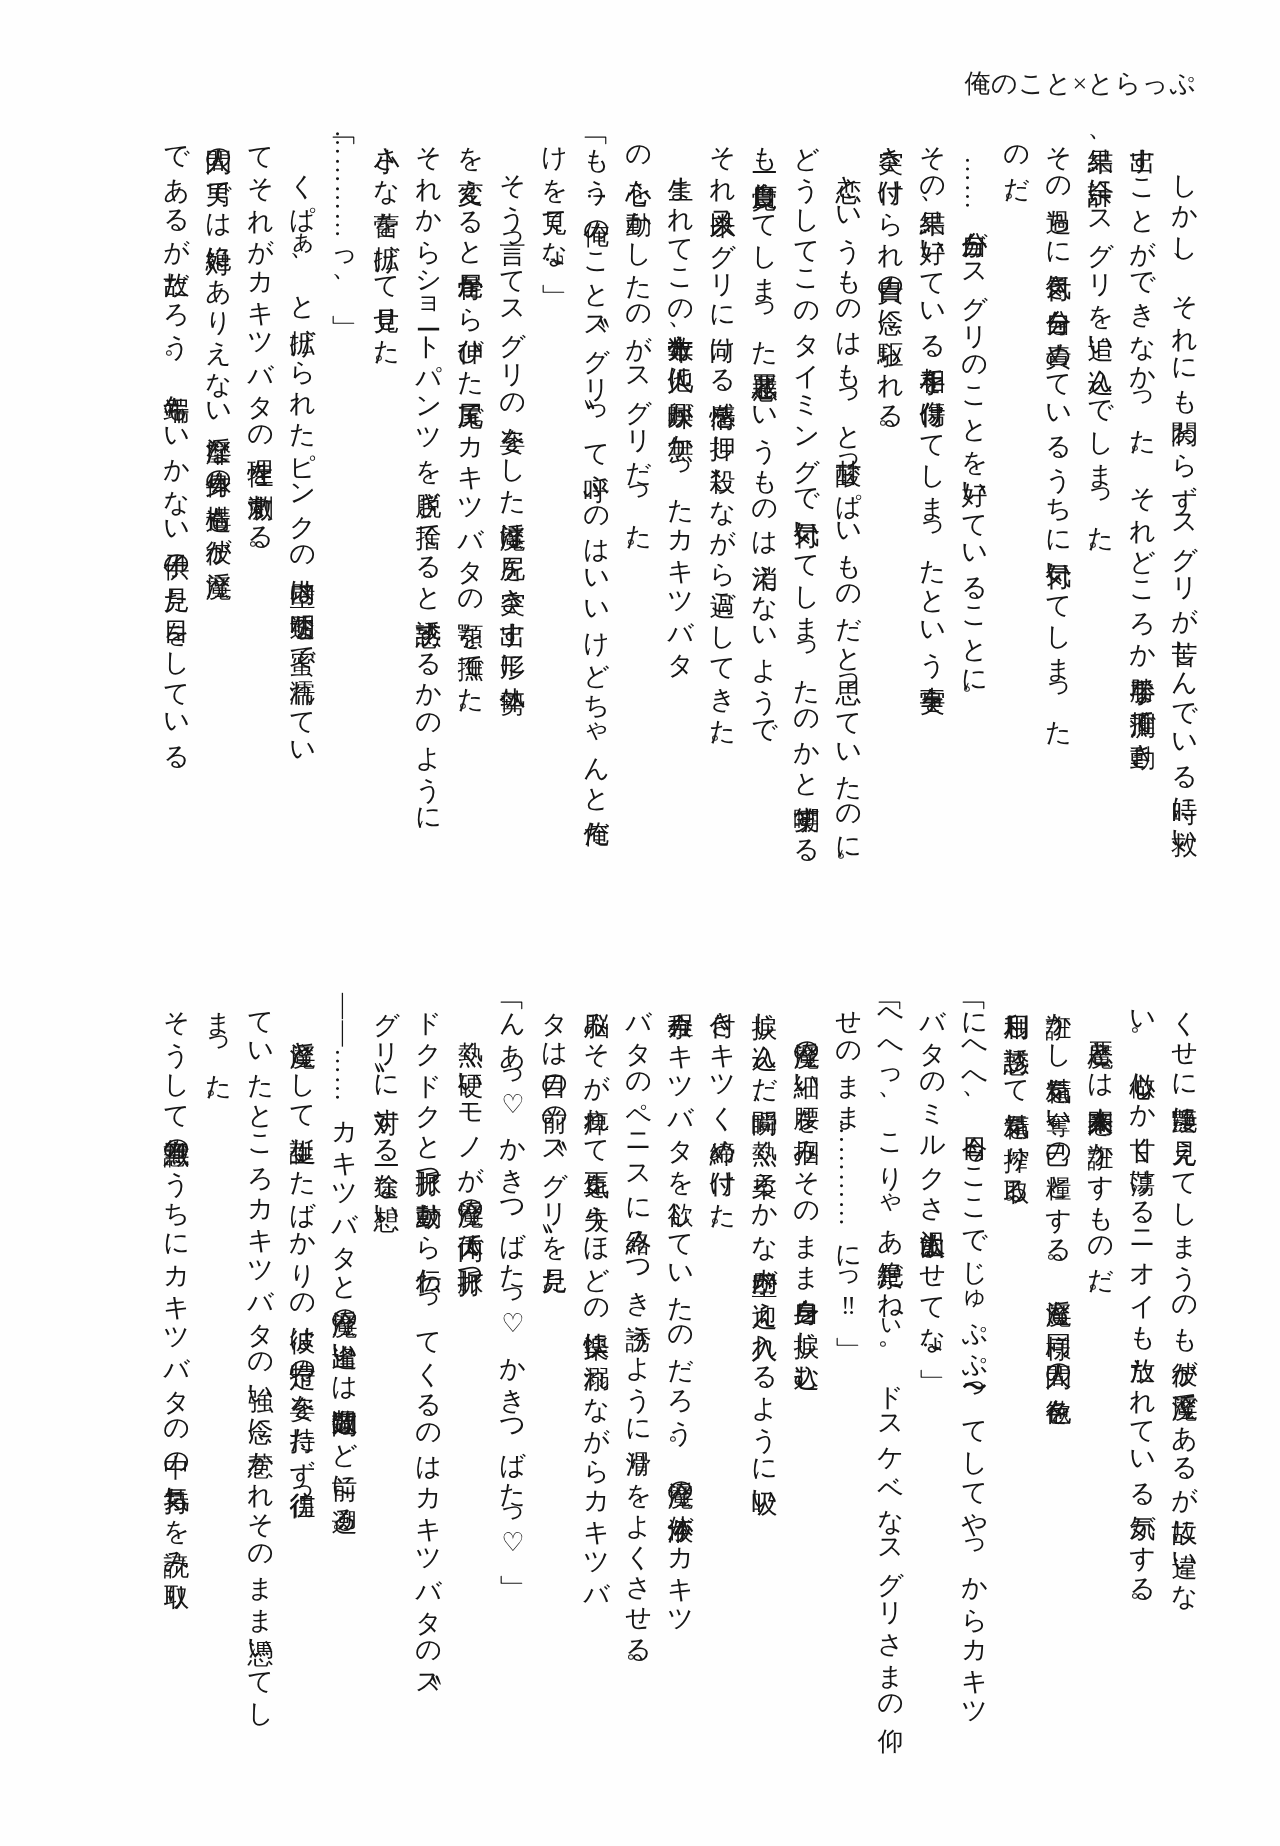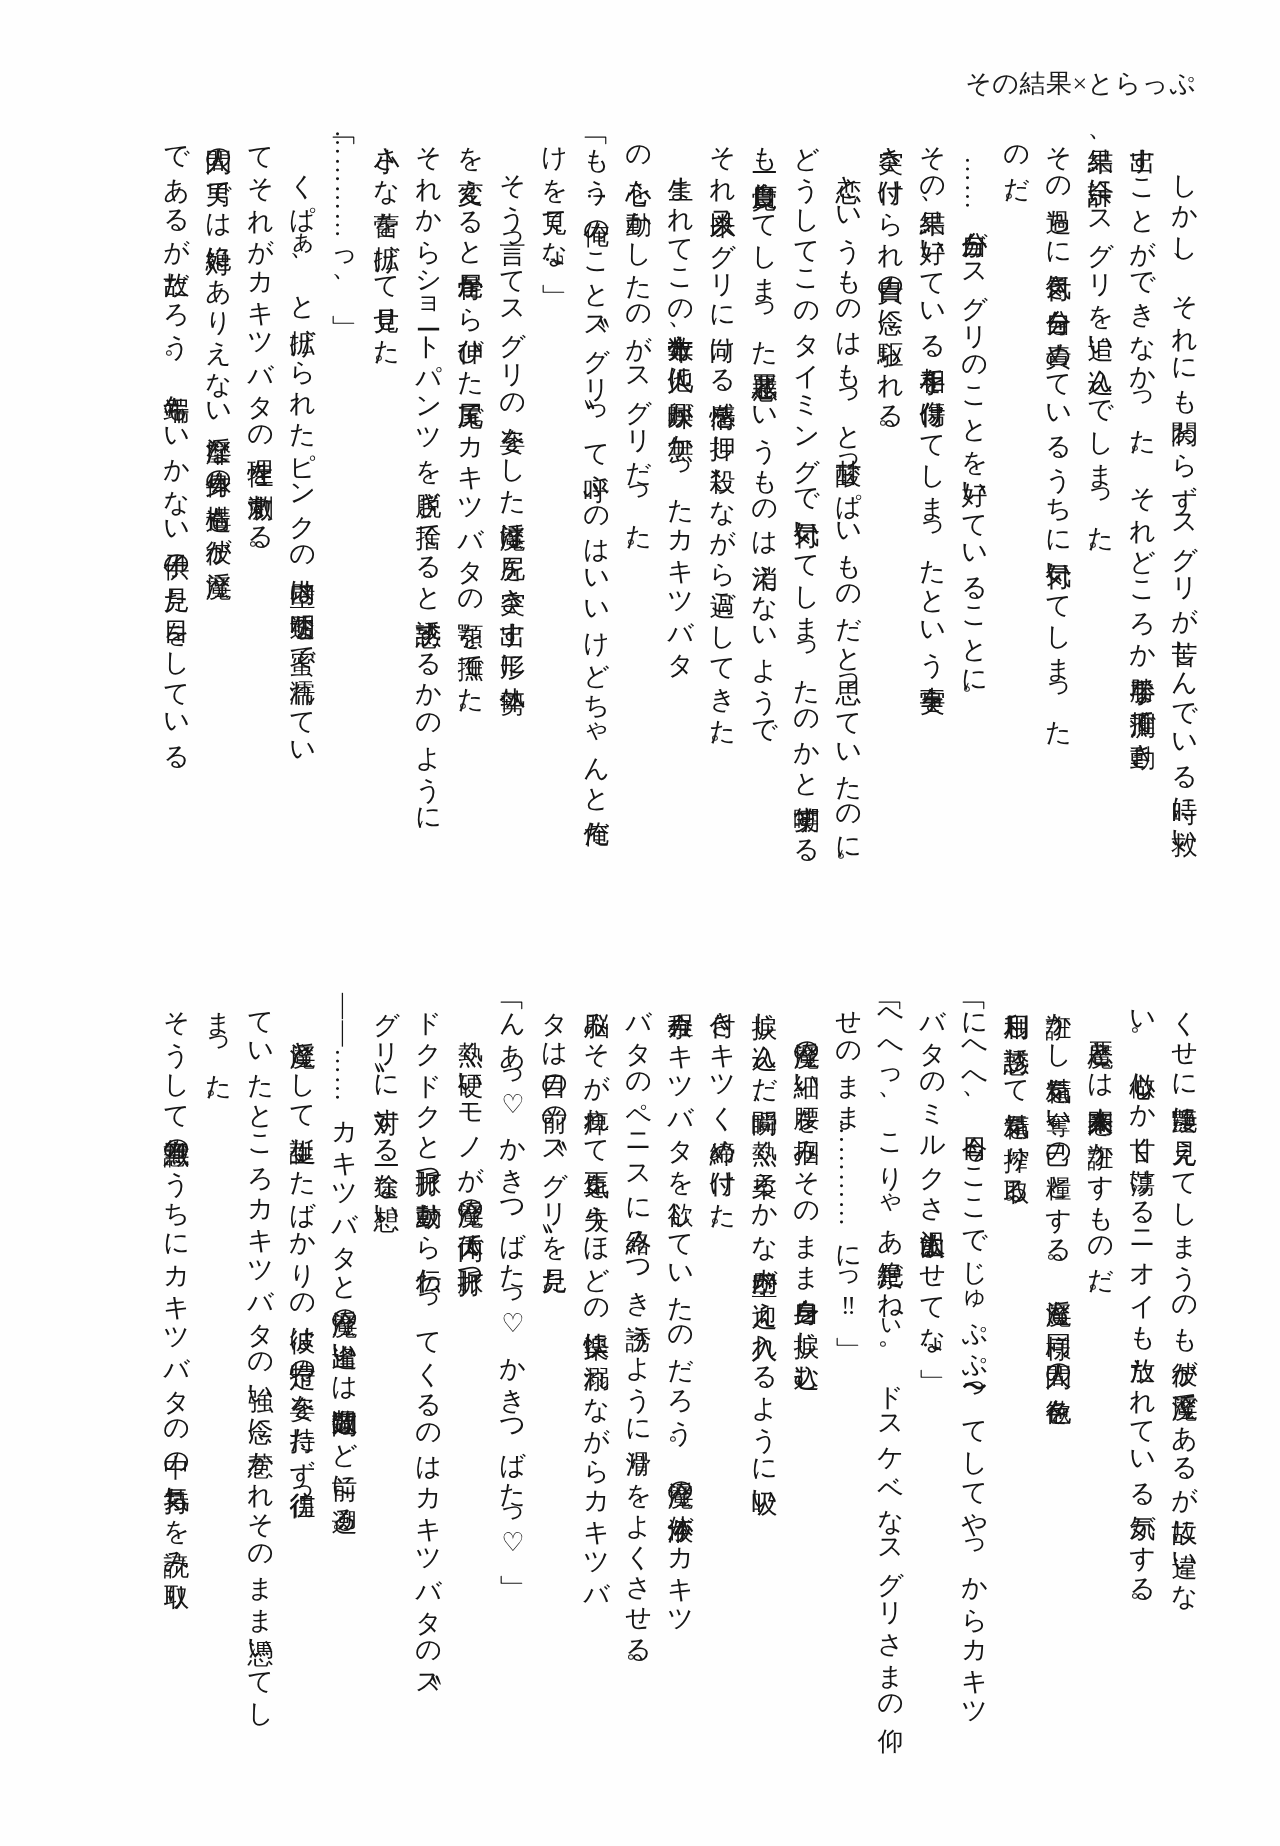--- a/index.html
+++ b/index.html
@@ -47,21 +47,21 @@
     height: 790px;
   }
   #lower-block {
     top: 993px;
     height: 790px;
   }
 </style>
 </head>
 <body>
 
-<div class="page-header">その結果×とらっぷ</div>
+<div class="page-header">俺のこと×とらっぷ</div>
 
 <div id="upper-block" class="vblock">
     <p class="col indent">しかし、それにも関わらずスグリが苦しんでいる時に救い</p>
     <p class="col">出すことができなかった。それどころか勝手な推測で動き、</p>
     <p class="col">結果、余計にスグリを追い込んでしまった。</p>
     <p class="col">その過ちに気付き自分を責めているうちに気付いてしまった</p>
     <p class="col">のだ。</p>
     <p class="col indent">……自分がスグリのことを好いていることに。</p>
     <p class="col">その結果、好いている相手を傷付けてしまったという事実を</p>
     <p class="col">突き付けられ自責の念に駆られる。</p>

